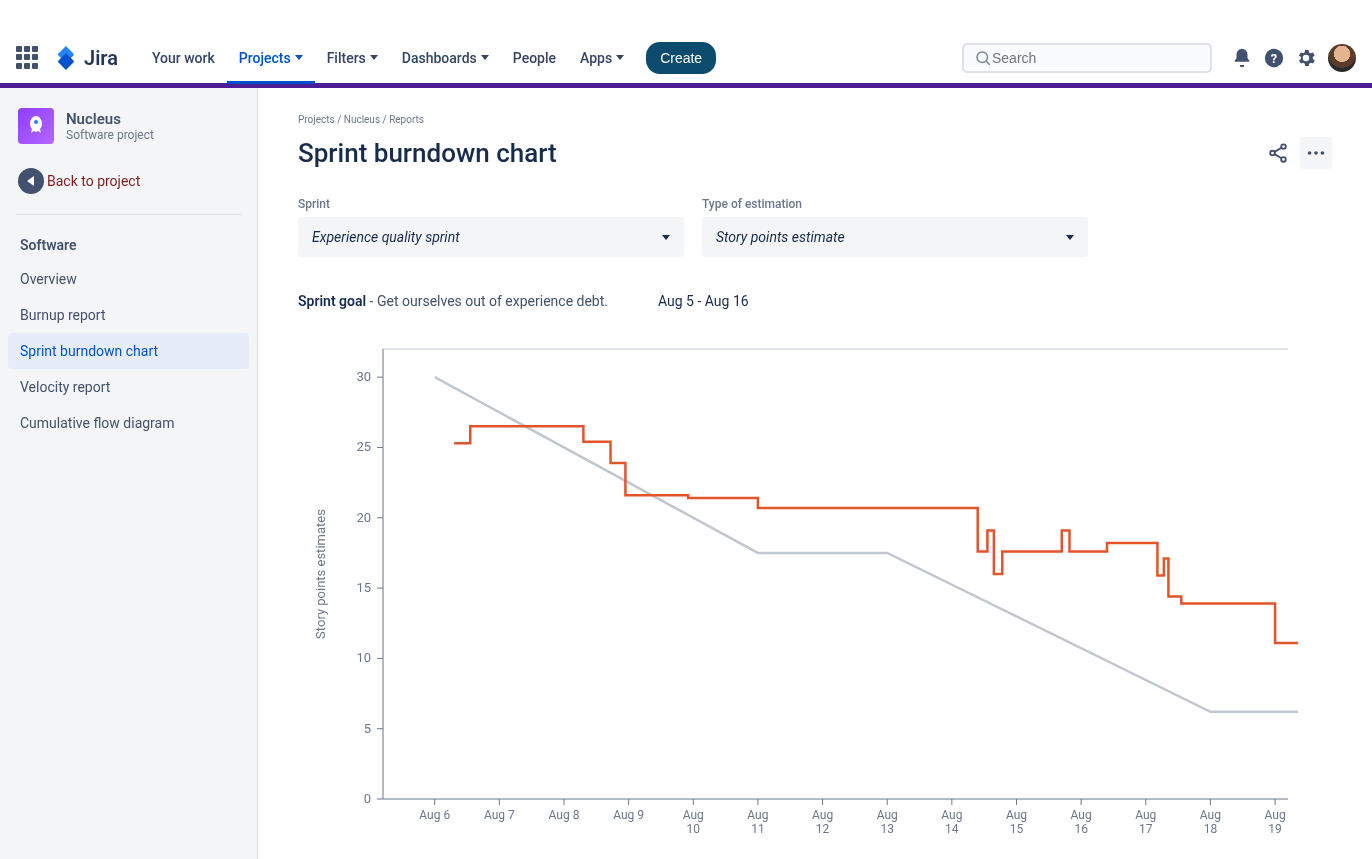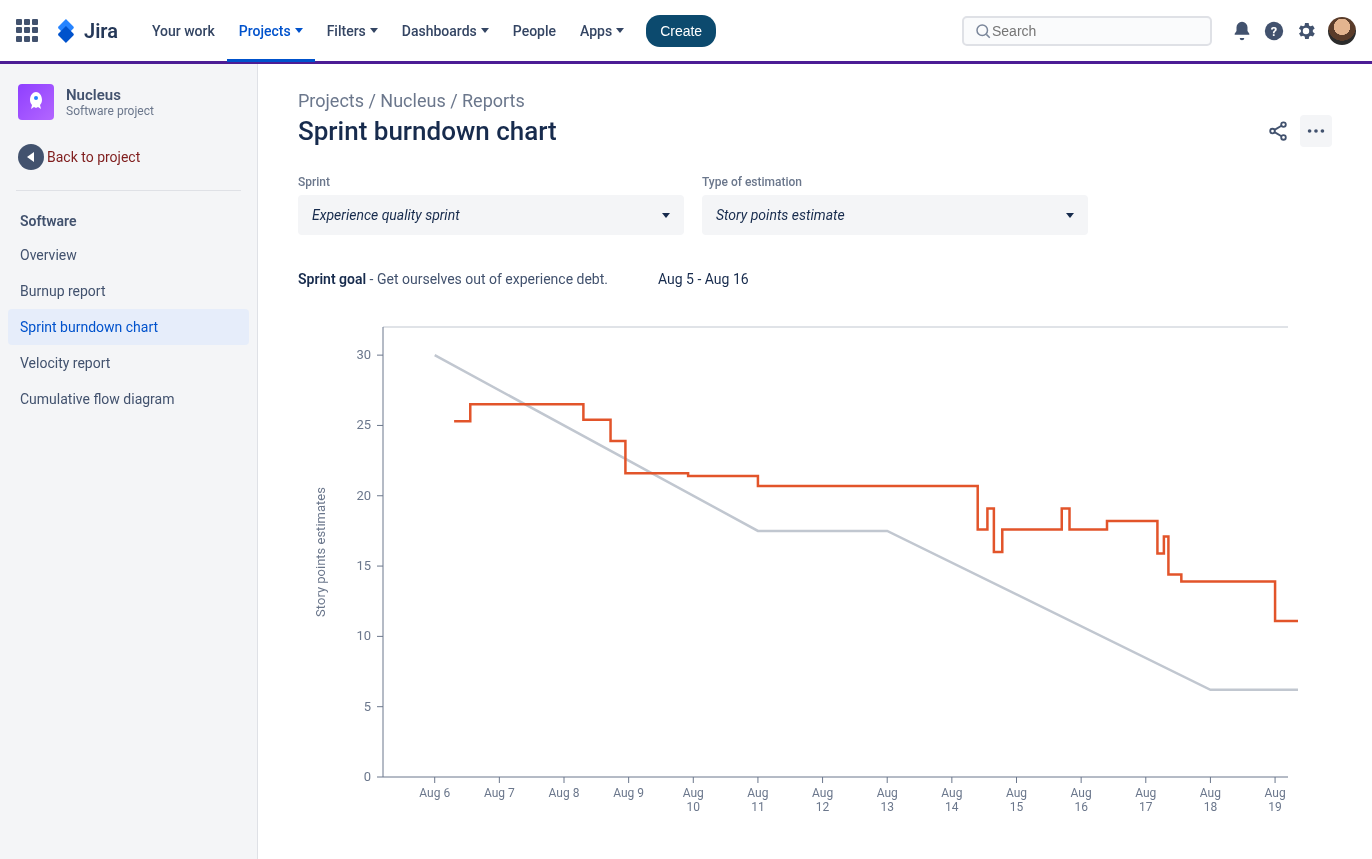--- a/index.html
+++ b/index.html
@@ -4,22 +4,22 @@
 <style>
   * { box-sizing: border-box; margin: 0; padding: 0; }
   body {
     font-family: -apple-system, BlinkMacSystemFont, "Segoe UI", Roboto, "Helvetica Neue", Arial, sans-serif;
     font-size: 14px;
     color: #172B4D;
     background: #fff;
   }
   
   .topnav {
-    display: flex; align-items: center; height: 64px;
-    border-bottom: 3px solid #4c1d95; padding: 0 16px;
+    display: flex; align-items: center; height: 56px;
+    border-bottom: 5px solid #4c1d95; padding: 0 16px; margin-top: 32px;
   }
   .appswitcher { width: 24px; height: 24px; display:flex; flex-wrap:wrap; gap:2px; margin-right:14px; cursor:pointer; }
   .appswitcher span { width:6px; height:6px; background:#42526E; border-radius:1px; }
   .logo { display:flex; align-items:center; gap:6px; margin-right:22px; color:#253858; font-weight:600; font-size:20px;}
   .logo svg { width:24px; height:24px; }
   .nav-items { display:flex; align-items:center; height:100%; }
   .nav-item { display:flex; align-items:center; gap:4px; padding:0 12px; height:100%; color:#344563; cursor:pointer; font-weight:500; position:relative; }
   .nav-item.active { color:#0052CC; }
   .nav-item.active::after { content:""; position:absolute; left:0; right:0; bottom:-1px; height:3px; background:#0052CC; }
   .chev { width:0; height:0; border-left:4px solid transparent; border-right:4px solid transparent; border-top:5px solid currentColor; }
@@ -42,21 +42,21 @@
   .back-circle::before { content:""; width:0; height:0; border-top:5px solid transparent; border-bottom:5px solid transparent; border-right:7px solid #fff; margin-right:1px;}
   .divider { height:1px; background:#dfe1e6; margin:10px 8px 14px 8px; }
   .side-head { font-weight:600; color:#42526E; padding:8px 12px; }
   .side-item { padding:10px 12px; color:#42526E; border-radius:4px; cursor:pointer; }
   .side-item.active { background:#E6EDFA; color:#0052CC; }
   .side-foot { margin-top:auto; padding:10px; font-size:12px; color:#6B778C; display:flex; gap:10px; align-items:flex-start; }
   .side-foot .sq { width:16px; height:14px; background:linear-gradient(135deg,#C94FD8,#8F3FFF); border-radius:2px; margin-top:2px; flex-shrink:0; }
   .side-foot a { color:#6B778C; text-decoration:none; margin-right:12px; cursor:pointer; }
   
   .main { flex:1; padding:26px 40px; overflow:auto; }
-  .breadcrumb { color:#6B778C; font-size:18px; margin-bottom:4px; }
+  .breadcrumb { color:#6B778C; font-size:10px; margin-bottom:12px; }
   .titlebar { display:flex; align-items:center; justify-content:space-between; }
   .title { font-size:26px; font-weight:500; color:#172B4D; }
   .title-actions { display:flex; align-items:center; gap:6px; }
   .title-actions .more { background:#F4F5F7; border-radius:4px; }
   .controls { display:flex; gap:18px; margin-top:28px; }
   .control { display:flex; flex-direction:column; gap:6px; }
   .control label { font-size:12px; color:#6B778C; font-weight:500; }
   .select { display:flex; align-items:center; justify-content:space-between; width:386px; height:40px; background:#F4F5F7; border-radius:4px; padding:0 14px; color:#172B4D; cursor:pointer;font-style:italic; }
   .goal-row { display:flex; gap:50px; margin-top:36px; color:#172B4D; }
   .goal-label { font-weight:600; }

